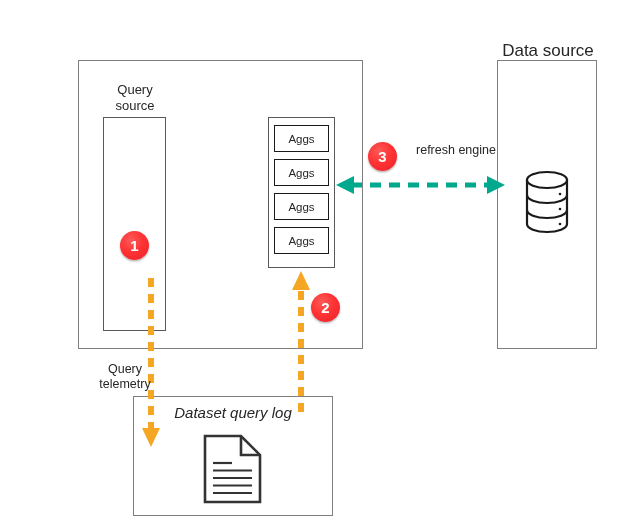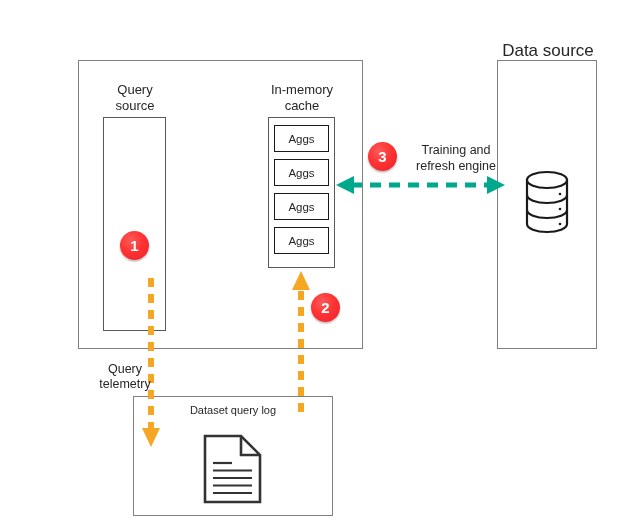--- a/index.html
+++ b/index.html
@@ -96,21 +96,21 @@
 
   
   .flow-label {
     font-size: 12.5px;
     line-height: 15px;
     color: #262626;
   }
   #lbl-telemetry { left: 85px;  top: 362px; width: 80px; text-align: center; }
   #lbl-querylog  { left: 306px; top: 362px; width: 68px; text-align: left; }
   #lbl-trq       { left: 404px; top: 142px; width: 104px; text-align: center; line-height: 16px; }
-  #lbl-dataset   { left: 153px; top: 404px; width: 160px; text-align: center; font-size: 11px; }
+  #lbl-dataset   { left: 153px; top: 404px; width: 160px; text-align: center; font-size: 15px; font-style: italic; }
 
   
   .badge {
     width: 29px;
     height: 29px;
     border-radius: 50%;
     background: radial-gradient(circle at 38% 32%, #fb5a5a 0%, #f33 45%, #e8202a 100%);
     box-shadow: 0 1.5px 2px rgba(0,0,0,0.28);
     color: #ffffff;
     font-size: 15px;
@@ -145,24 +145,20 @@
   <div class="abs box-outline" id="ds-box"></div>
   <div class="abs box-outline" id="log-box"></div>
 
   <div class="abs box-thin" id="qe-box"></div>
   <div class="abs box-thin" id="cache-box"></div>
 
   <div class="abs sublabel" id="qe-label">
     <div>Query</div>
     <div>source</div>
   </div>
-  <div class="abs sublabel" id="cache-label">
-    <div>In-memory</div>
-    <div>cache</div>
-  </div>
 
   <div class="aggs-stack">
     <div class="agg-chip">Aggs</div>
     <div class="agg-chip">Aggs</div>
     <div class="agg-chip">Aggs</div>
     <div class="agg-chip">Aggs</div>
   </div>
 
   <svg class="svg-layer" width="621" height="522" viewBox="0 0 621 522">
 
@@ -205,21 +201,20 @@
     </g>
   </svg>
 
   <div class="abs flow-label" id="lbl-telemetry">
     <div>Query</div>
     <div>telemetry</div>
   </div>
 
 
   <div class="abs flow-label" id="lbl-trq">
-    <div>Training and</div>
     <div>refresh engine</div>
   </div>
 
   <div class="abs" id="lbl-dataset">Dataset query log</div>
 
   <div class="abs badge" id="badge-1">1</div>
   <div class="abs badge" id="badge-2">2</div>
   <div class="abs badge" id="badge-3">3</div>
 
 </div>

